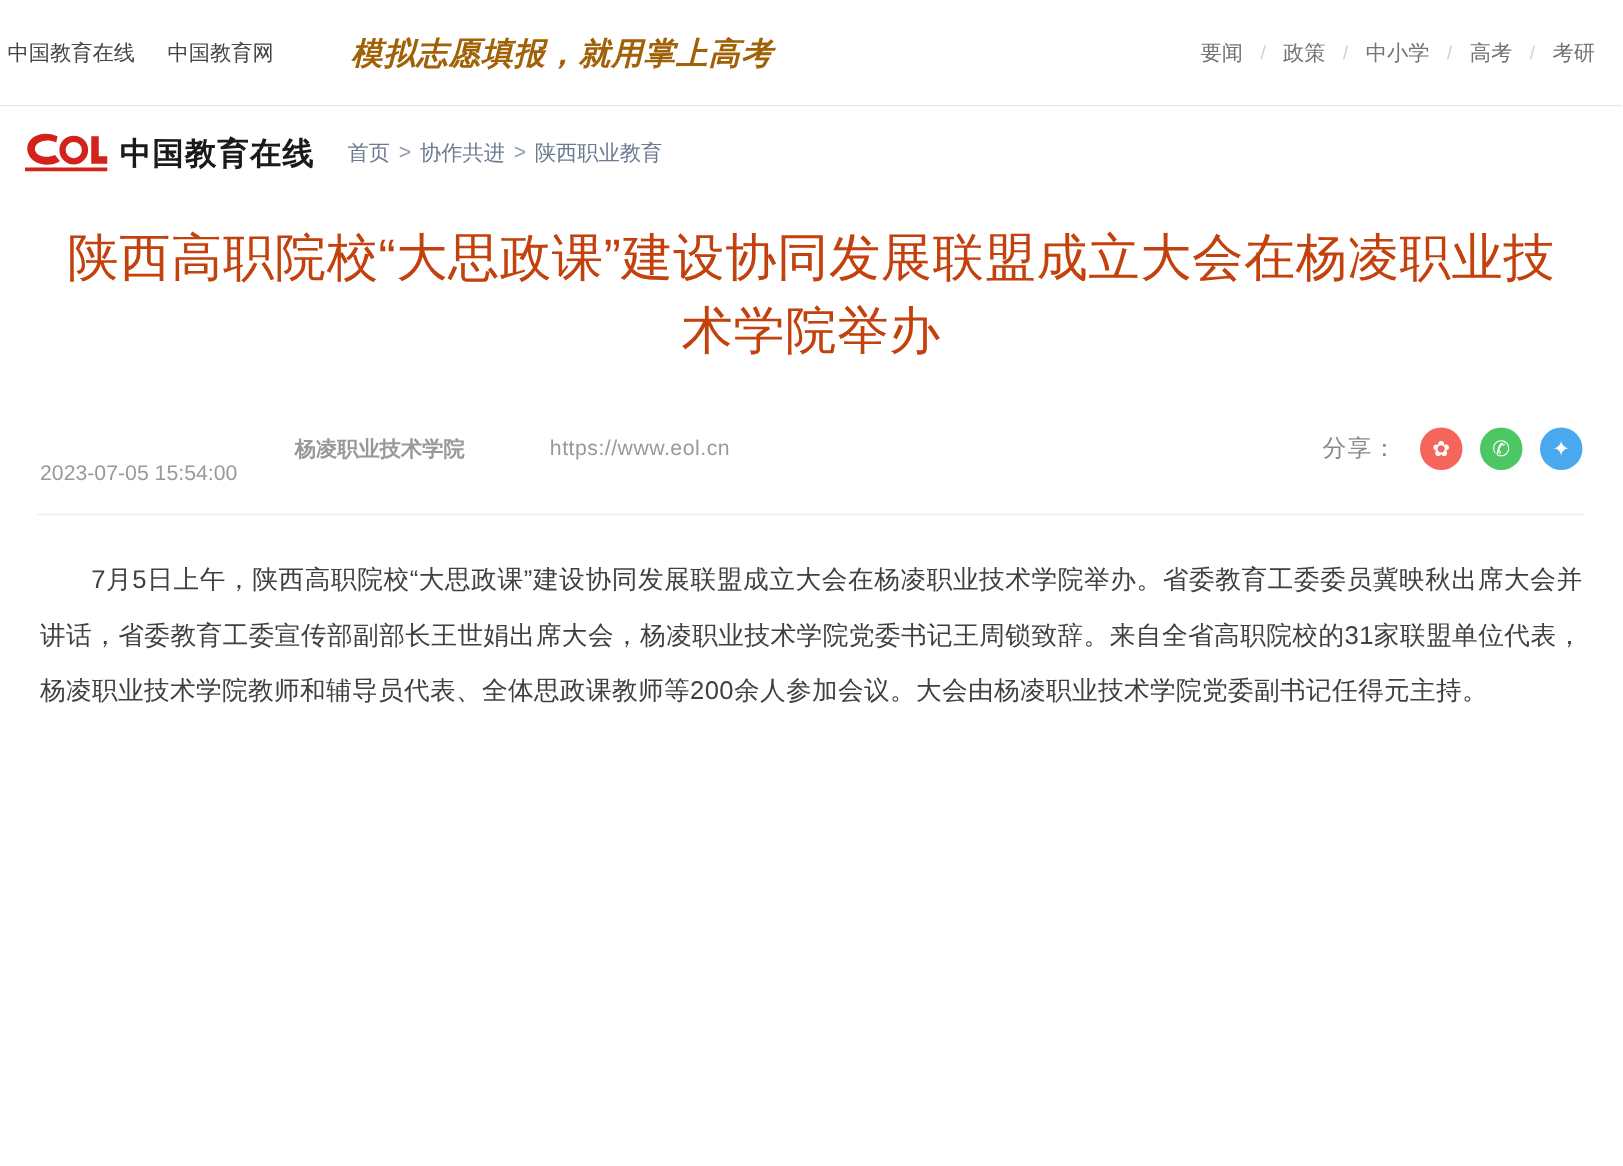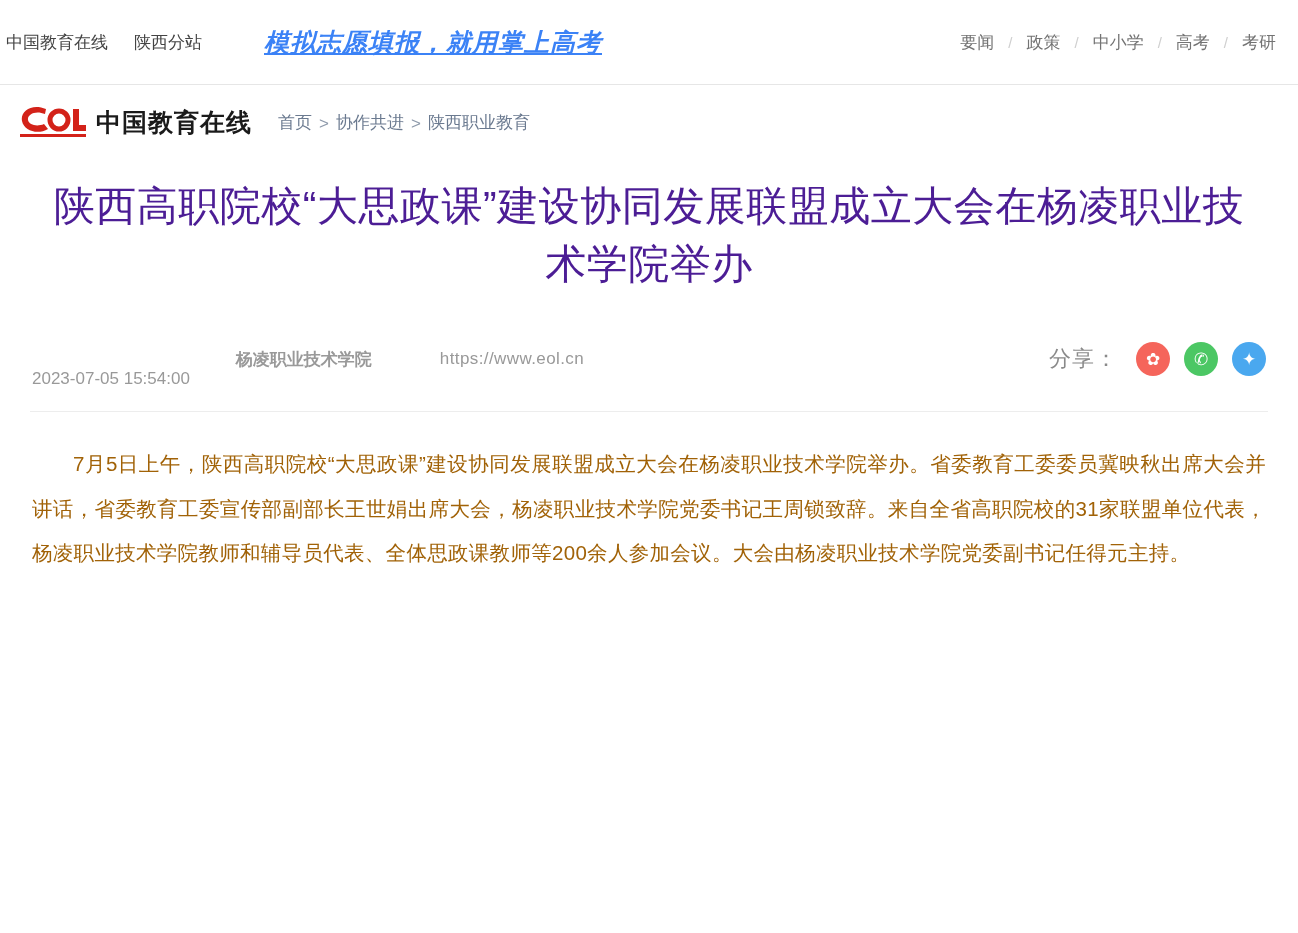--- a/index.html
+++ b/index.html
@@ -36,24 +36,23 @@
     color: #444;
     text-decoration: none;
     white-space: nowrap;
   }
   .promo {
     margin-left: 36px;
     font-family: "Liberation Serif", serif;
     font-size: 25px;
     font-weight: bold;
     font-style: italic;
-    color: #3b82f6;
+    color: #a16207;
     letter-spacing: 1px;
     white-space: nowrap;
-    text-decoration: underline;
   }
   .topbar-right {
     margin-left: auto;
     display: flex;
     align-items: center;
     font-size: 17px;
     color: #444;
     white-space: nowrap;
   }
   .topbar-right .nav-item {
@@ -90,41 +89,41 @@
     font-weight: bold;
     color: #1a1a1a;
     letter-spacing: 1px;
     white-space: nowrap;
   }
   .breadcrumb {
     margin-left: 26px;
     font-size: 17px;
     color: #6b7a90;
     display: flex;
-    align-items: flex-end;
+    align-items: center;
     gap: 7px;
     white-space: nowrap;
   }
   .breadcrumb a {
     color: #6b7a90;
     text-decoration: none;
   }
   .breadcrumb .crumb-sep { color: #8e9aab; }
 
   
   .article {
     padding: 0 30px;
     box-sizing: border-box;
   }
   h1.title {
     font-family: "Liberation Sans", sans-serif;
     font-size: 41px;
     line-height: 1.42;
     font-weight: normal;
-    color: #4c1d95;
+    color: #c2410c;
     text-align: center;
     margin: 18px 22px 0 22px;
     letter-spacing: 0.5px;
   }
   .meta {
     margin-top: 36px;
     padding: 0 2px 22px 2px;
     border-bottom: 1px solid #ededed;
     display: flex;
     align-items: center;
@@ -135,21 +134,21 @@
   .meta .m-source { margin-left: 46px; font-weight: bold; }
   .meta .m-url { margin-left: 68px; letter-spacing: 0.4px; }
   .meta .share-wrap {
     margin-left: auto;
     display: flex;
     align-items: center;
     gap: 14px;
   }
   .meta .share-label {
     color: #8a8a8a;
-    font-size: 22px;
+    font-size: 19px;
     margin-right: 4px;
     letter-spacing: 1px;
     text-align: center;
   }
   .share-btn {
     width: 34px;
     height: 34px;
     border-radius: 50%;
     display: inline-flex;
     align-items: center;
@@ -159,37 +158,37 @@
     line-height: 1;
   }
   .share-weibo { background: #f5655b; }
   .share-wechat { background: #4cc764; }
   .share-qq { background: #4aa8ef; }
 
   .body-text {
     margin-top: 30px;
     font-size: 20.5px;
     line-height: 2.15;
-    color: #a16207;
+    color: #404040;
     letter-spacing: 0.3px;
     padding: 0 2px;
   }
   .body-text p {
     margin: 0 0 17px 0;
     text-indent: 2em;
     text-align: justify;
   }
 </style>
 </head>
 <body>
 
 <div class="topbar">
   <div class="topbar-left">
     <a class="topbar-link" href="#">中国教育在线</a>
-    <a class="topbar-link" href="#">陕西分站</a>
+    <a class="topbar-link" href="#">中国教育网</a>
     <div class="promo">模拟志愿填报，就用掌上高考</div>
   </div>
   <div class="topbar-right">
     <a class="nav-item" href="#">要闻</a>
     <span class="sep">/</span>
     <a class="nav-item" href="#">政策</a>
     <span class="sep">/</span>
     <a class="nav-item" href="#">中小学</a>
     <span class="sep">/</span>
     <a class="nav-item" href="#">高考</a>

